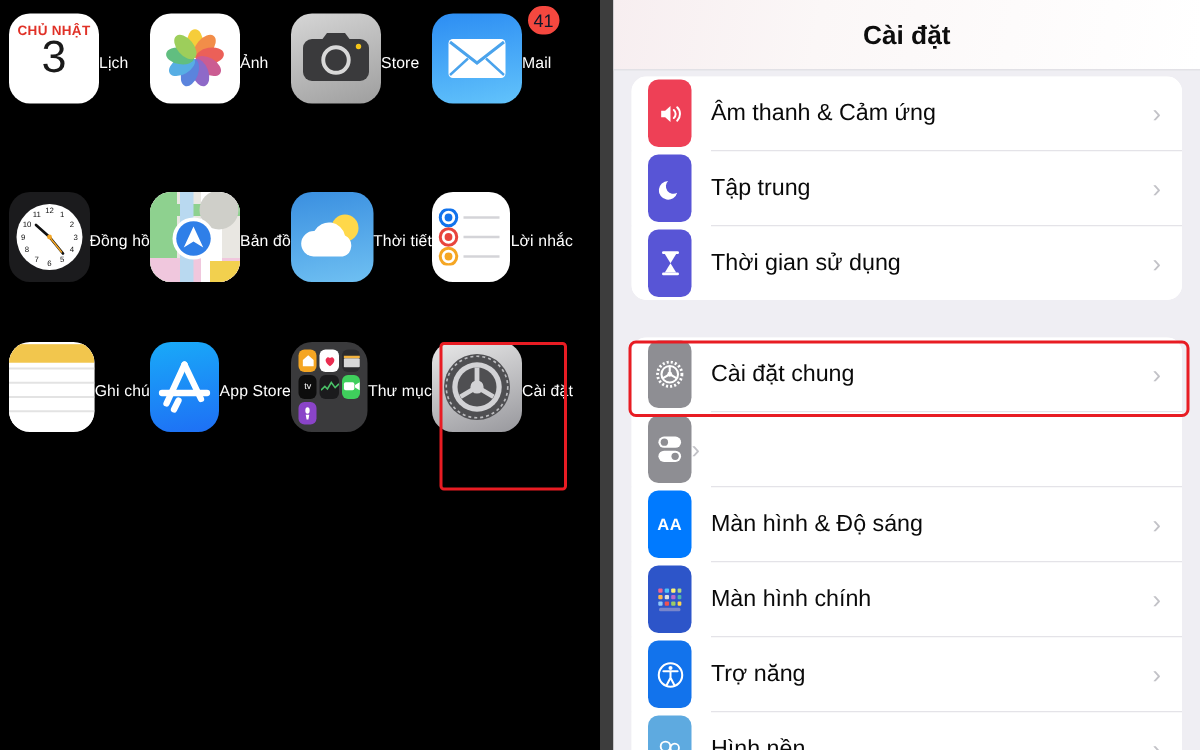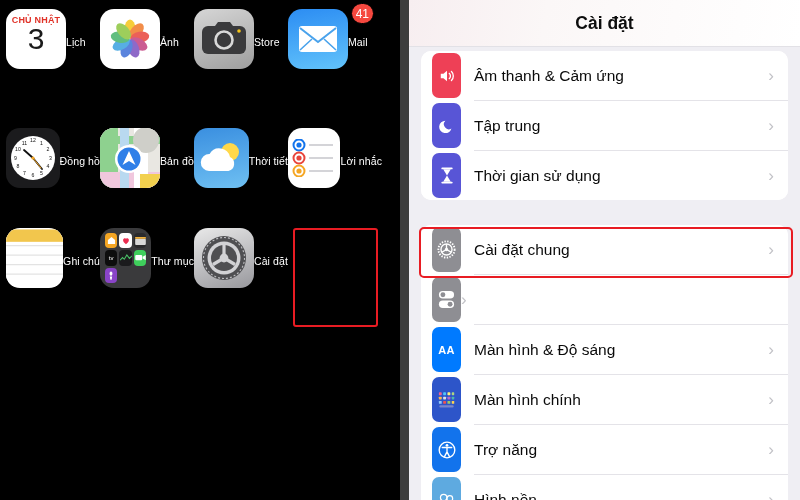--- a/index.html
+++ b/index.html
@@ -38,21 +38,21 @@
     letter-spacing: .1px;
     white-space: nowrap;
     text-shadow: 0 1px 2px rgba(0,0,0,.8);
   }
   .badge {
     position: absolute;
     top: -6px; right: 8px;
     min-width: 21px; height: 21px;
     border-radius: 11px;
     background: #f5483f;
-    color: #ffffff;
+    color: #0f172a;
     font-size: 12px;
     display: flex; align-items: center; justify-content: center;
     border: 1.5px solid #000;
     z-index: 5;
     padding: 0 4px;
   }
 
   
   .ic-cal { background: #ffffff; flex-direction: column; justify-content: flex-start; padding-top: 6px; }
   .cal-dow { color: #e03127; font-size: 9px; font-weight: bold; letter-spacing: .2px; }
@@ -302,20 +302,33 @@
               <line x1="0" y1="17" x2="60" y2="17"></line>
                 <line x1="0" y1="27" x2="60" y2="27"></line>
               <line x1="0" y1="37" x2="60" y2="37"></line>
                 <line x1="0" y1="47" x2="60" y2="47"></line>
             </g>
           </svg>
         </div>
         <div class="app-label">Ghi chú</div>
       </div>
 
+      <div class="app">
+        <div class="app-icon ic-appstore">
+          <svg width="40" height="38" viewBox="0 0 40 38">
+            <g stroke="#ffffff" stroke-width="4.2" stroke-linecap="round" fill="none">
+              <line x1="20" y1="4" x2="8" y2="30"></line>
+              <line x1="20" y1="4" x2="31" y2="27"></line>
+              <line x1="5" y1="23" x2="35" y2="23"></line>
+              <line x1="13" y1="34" x2="16" y2="28"></line>
+            </g>
+          </svg>
+        </div>
+        <div class="app-label">App Store</div>
+      </div>
 
       <div class="app">
         <div class="app-icon ic-folder">
           <div class="folder-grid">
             <div class="mini" style="background:#f5a623">
               <svg width="9" height="9" viewBox="0 0 10 10">
                   <path d="M5 1 L9 4.5 V9 H1 V4.5 Z" fill="#fff"></path>
                 </svg>
             </div>
             <div class="mini" style="background:#ffffff">

